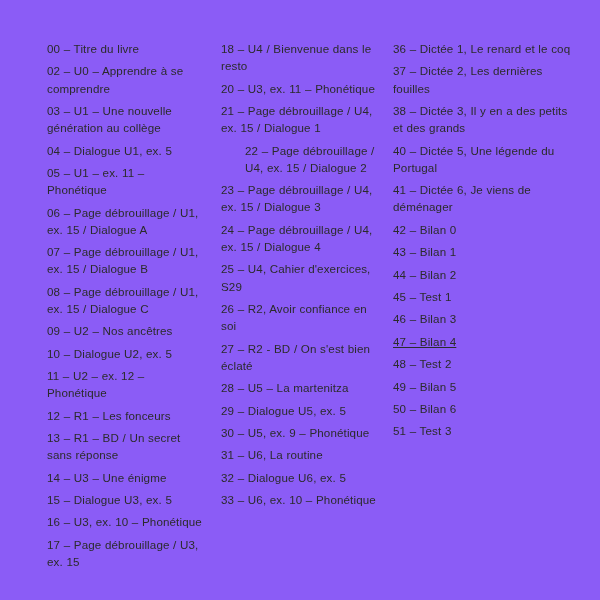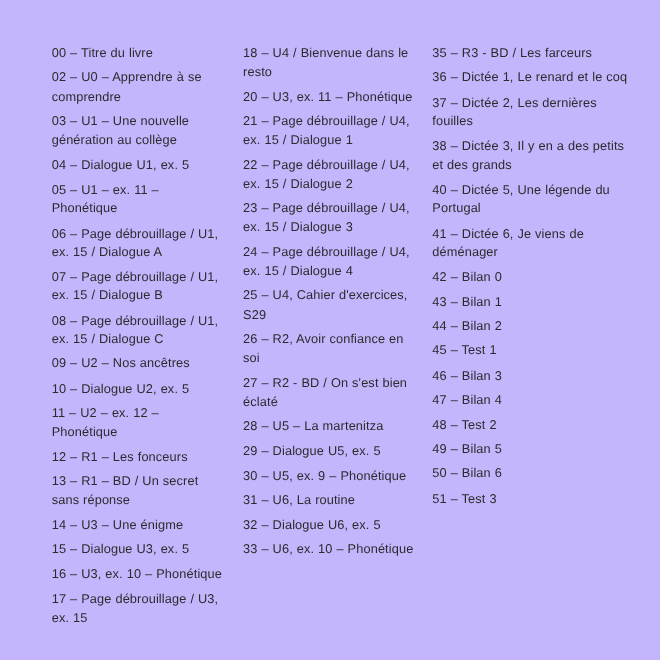--- a/index.html
+++ b/index.html
@@ -56,21 +56,21 @@
     hyphens: none;
   }
 
   .entry:last-child {
     margin-bottom: 0;
   }
 </style>
 </head>
 <body style="background: rgb(255, 255, 255);">
 
-<div id="page" style="background: #c4b5fd; padding-left: 48px;">
+<div id="page" style="background: #8b5cf6; padding-left: 48px;">
   <div id="columns">
       <div class="column col-0">
         <p class="entry" style="color: rgb(43, 43, 43);">00 – Titre du livre</p>
         <p class="entry" style="color: rgb(43, 43, 43);">02 – U0 – Apprendre à se comprendre</p>
         <p class="entry" style="color: rgb(43, 43, 43);">03 – U1 – Une nouvelle génération au collège</p>
         <p class="entry" style="color: rgb(43, 43, 43);">04 – Dialogue U1, ex. 5</p>
         <p class="entry" style="color: rgb(43, 43, 43);">05 – U1 – ex. 11 – Phonétique</p>
         <p class="entry" style="color: rgb(43, 43, 43);">06 – Page débrouillage / U1, ex. 15 / Dialogue A</p>
         <p class="entry" style="color: rgb(43, 43, 43);">07 – Page débrouillage / U1, ex. 15 / Dialogue B</p>
         <p class="entry" style="color: rgb(43, 43, 43);">08 – Page débrouillage / U1, ex. 15 / Dialogue C</p>
@@ -81,45 +81,44 @@
         <p class="entry" style="color: rgb(43, 43, 43);">13 – R1 – BD / Un secret sans réponse</p>
         <p class="entry" style="color: rgb(43, 43, 43);">14 – U3 – Une énigme</p>
         <p class="entry" style="color: rgb(43, 43, 43);">15 – Dialogue U3, ex. 5</p>
         <p class="entry" style="color: rgb(43, 43, 43);">16 – U3, ex. 10 – Phonétique</p>
         <p class="entry" style="color: rgb(43, 43, 43);">17 – Page débrouillage / U3, ex. 15</p>
       </div>
       <div class="column col-1">
         <p class="entry" style="color: rgb(43, 43, 43);">18 – U4 / Bienvenue dans le resto</p>
         <p class="entry" style="color: rgb(43, 43, 43);">20 – U3, ex. 11 – Phonétique</p>
         <p class="entry" style="color: rgb(43, 43, 43);">21 – Page débrouillage / U4, ex. 15 / Dialogue 1</p>
-        <p class="entry" style="color: rgb(43, 43, 43);">22 – Page débrouillage / U4, ex. 15 / Dialogue 2</p>
+        <p class="entry" style="color: rgb(43, 43, 43); margin-left: 24px;">22 – Page débrouillage / U4, ex. 15 / Dialogue 2</p>
         <p class="entry" style="color: rgb(43, 43, 43);">23 – Page débrouillage / U4, ex. 15 / Dialogue 3</p>
         <p class="entry" style="color: rgb(43, 43, 43);">24 – Page débrouillage / U4, ex. 15 / Dialogue 4</p>
         <p class="entry" style="color: rgb(43, 43, 43);">25 – U4, Cahier d'exercices, S29</p>
         <p class="entry" style="color: rgb(43, 43, 43);">26 – R2, Avoir confiance en soi</p>
         <p class="entry" style="color: rgb(43, 43, 43);">27 – R2 - BD / On s'est bien éclaté</p>
         <p class="entry" style="color: rgb(43, 43, 43);">28 – U5 – La martenitza</p>
         <p class="entry" style="color: rgb(43, 43, 43);">29 – Dialogue U5, ex. 5</p>
         <p class="entry" style="color: rgb(43, 43, 43);">30 – U5, ex. 9 – Phonétique</p>
         <p class="entry" style="color: rgb(43, 43, 43);">31 – U6, La routine</p>
         <p class="entry" style="color: rgb(43, 43, 43);">32 – Dialogue U6, ex. 5</p>
         <p class="entry" style="color: rgb(43, 43, 43);">33 – U6, ex. 10 – Phonétique</p>
       </div>
       <div class="column col-2">
-        <p class="entry" style="color: rgb(43, 43, 43);">35 – R3 - BD / Les farceurs</p>
         <p class="entry" style="color: rgb(43, 43, 43);">36 – Dictée 1, Le renard et le coq</p>
         <p class="entry" style="color: rgb(43, 43, 43);">37 – Dictée 2, Les dernières fouilles</p>
         <p class="entry" style="color: rgb(43, 43, 43);">38 – Dictée 3, Il y en a des petits et des grands</p>
         <p class="entry" style="color: rgb(43, 43, 43);">40 – Dictée 5, Une légende du Portugal</p>
         <p class="entry" style="color: rgb(43, 43, 43);">41 – Dictée 6, Je viens de déménager</p>
         <p class="entry" style="color: rgb(43, 43, 43);">42 – Bilan 0</p>
         <p class="entry" style="color: rgb(43, 43, 43);">43 – Bilan 1</p>
         <p class="entry" style="color: rgb(43, 43, 43);">44 – Bilan 2</p>
         <p class="entry" style="color: rgb(43, 43, 43);">45 – Test 1</p>
         <p class="entry" style="color: rgb(43, 43, 43);">46 – Bilan 3</p>
-        <p class="entry" style="color: rgb(43, 43, 43);">47 – Bilan 4</p>
+        <p class="entry" style="color: rgb(43, 43, 43); text-decoration: underline;">47 – Bilan 4</p>
         <p class="entry" style="color: rgb(43, 43, 43);">48 – Test 2</p>
         <p class="entry" style="color: rgb(43, 43, 43);">49 – Bilan 5</p>
         <p class="entry" style="color: rgb(43, 43, 43);">50 – Bilan 6</p>
         <p class="entry" style="color: rgb(43, 43, 43);">51 – Test 3</p>
       </div>
     </div>
 </div>
 
 </body></html>

